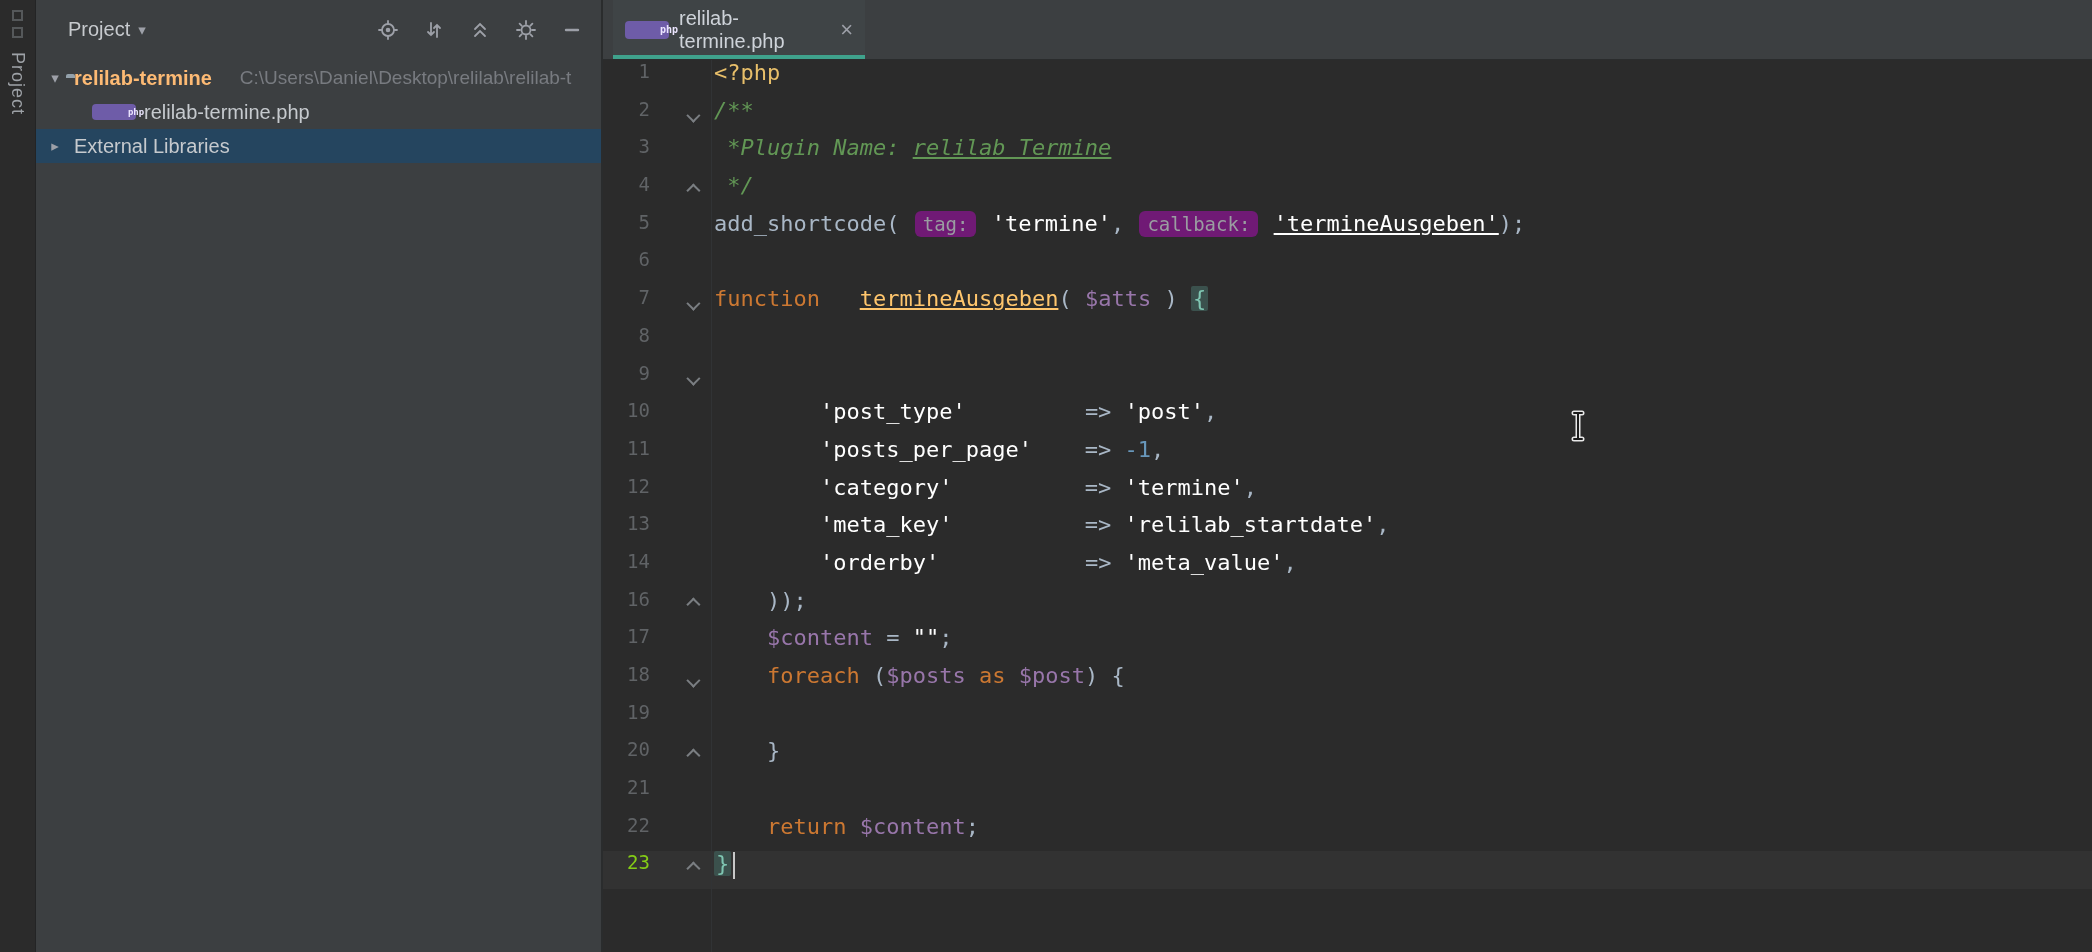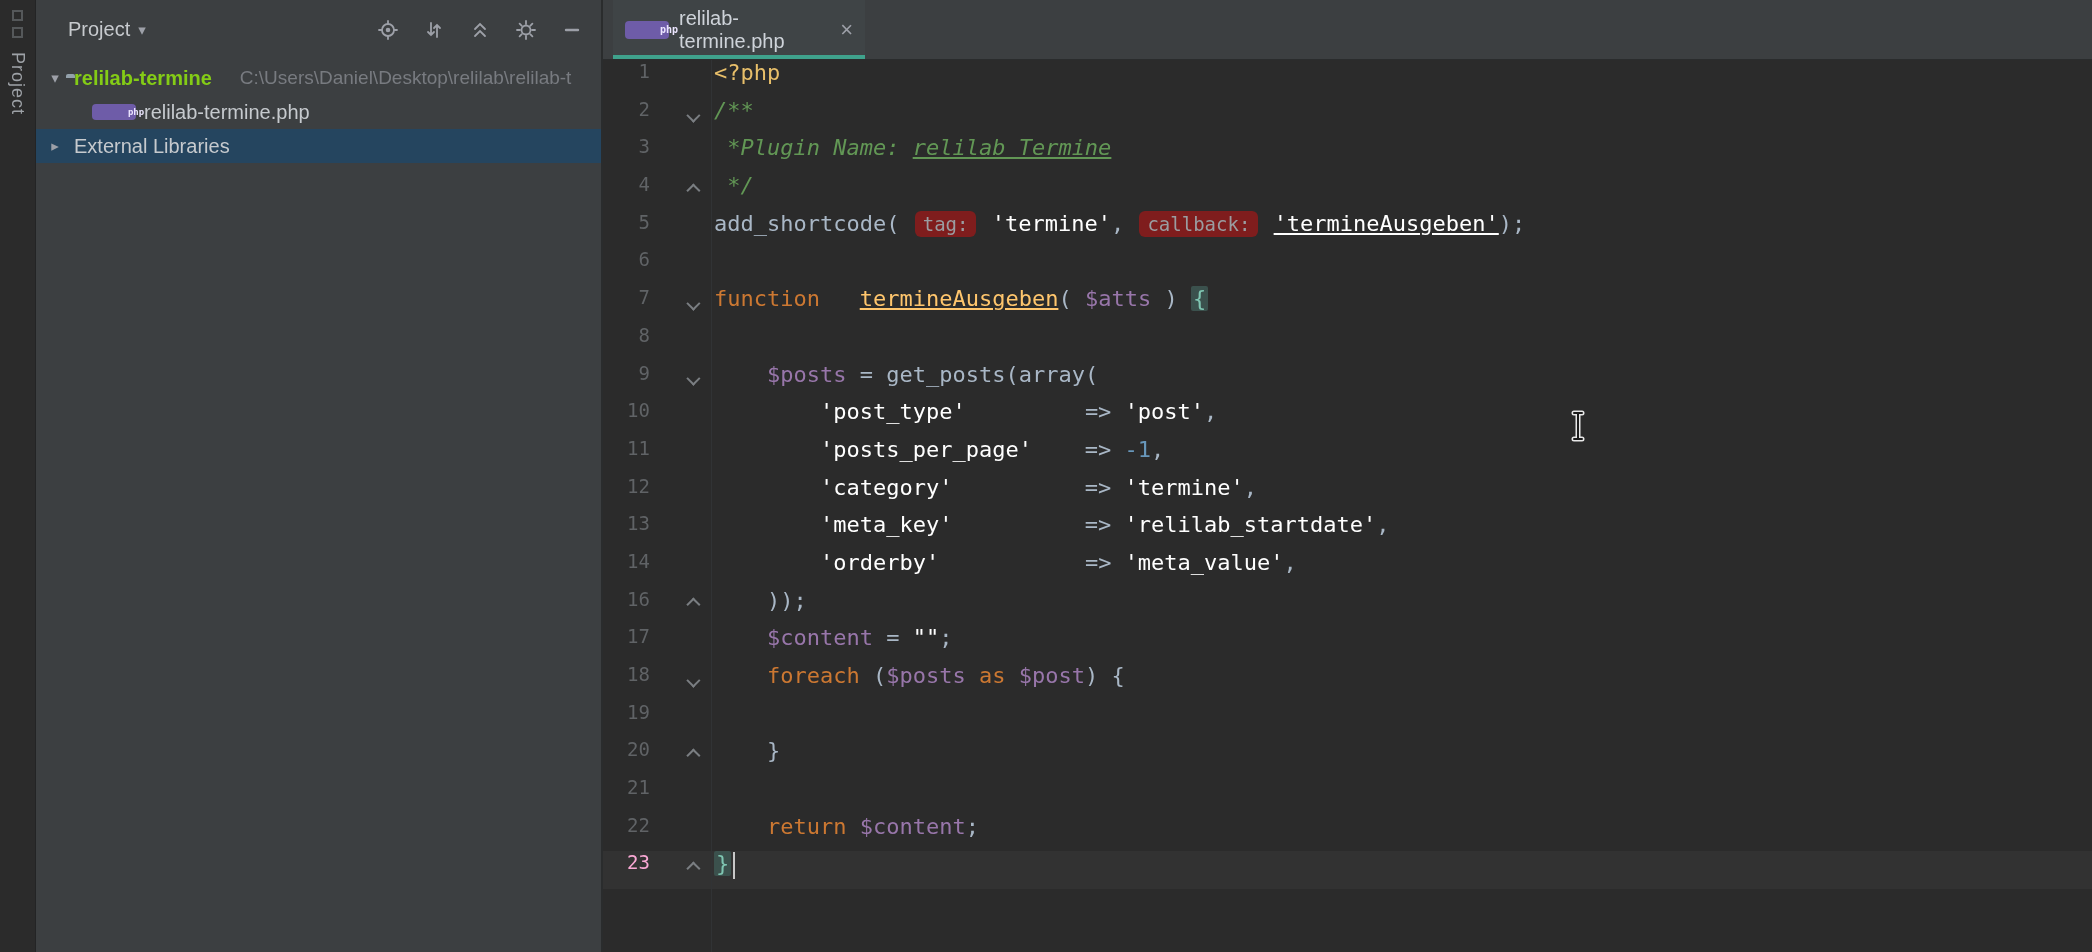--- a/index.html
+++ b/index.html
@@ -26,21 +26,21 @@
            justify-content:center; border-radius:4px; }
   .hicon svg { stroke:#9da0a8; fill:none; stroke-width:1.8; stroke-linecap:round; }
 
   .tree { padding-top:2px; }
   .trow { height:34px; display:flex; align-items:center; white-space:nowrap; overflow:hidden; }
   .trow.root { padding-left:8px; }
   .trow.child { padding-left:56px; }
   .trow.selected { background:#25455f; }
   .twisty { width:22px; color:#9da0a8; font-size:15px; text-align:center; flex:0 0 22px; }
   .tlabel { color:#c6cace; font-size:20px; margin-left:8px; }
-  .tlabel.bold { font-weight:bold; color:#84cc16; }
+  .tlabel.bold { font-weight:bold; color:#fdba74; }
   .tpath { color:#787b80; font-size:19px; margin-left:28px; }
 
   .ticon { flex:0 0 auto; }
   .folder-shape { width:20px; height:14px; background:#93a1ab; border-radius:2px; position:relative; }
   .folder-shape::before { content:""; position:absolute; top:-4px; left:0; width:9px; height:4px;
                           background:#93a1ab; border-radius:2px 2px 0 0; }
   .php-badge { width:26px; height:18px; background:#6e5ca8; border-radius:4px; color:#ece6ff;
                font:bold 10px "DejaVu Sans Mono", monospace; display:flex; align-items:center;
                justify-content:center;padding-left:44px; }
   .php-badge.small { width:23px; height:16px; font-size:9px; }
@@ -60,39 +60,39 @@
   .tab-label { color:#ced3d9; font-size:20px; margin-left:10px; }
   .tab-close { color:#9da0a8; font-size:22px; margin-left:auto; line-height:1; }
   .tab-underline { position:absolute; left:0; right:0; bottom:0; height:4px; background:#3fa28c; }
 
   .code-area { flex:1; display:flex; flex-direction:column; position:relative; }
   .line { display:flex; height:37.7px; line-height:37.7px; flex:0 0 37.7px; }
   .line.filler { flex:1 1 auto; height:auto; }
   .line.current { background:#323232; }
   .ln { width:47px; flex:0 0 47px; text-align:right; color:#606366;
         font:19px "DejaVu Sans Mono", monospace; }
-  .current .ln { color:#f9a8d4; }
+  .current .ln { color:#84cc16; }
   .fold-col { width:62px; flex:0 0 62px; border-right:1px solid #313335; display:flex;
               align-items:center; justify-content:flex-end; padding-right:14px; }
   .fold { display:inline-block; width:10px; height:10px; border-right:2px solid #7a7e82;
           border-bottom:2px solid #7a7e82; }
   .fold.open  { transform:rotate(45deg) translateY(-2px); }
   .fold.close { transform:rotate(-135deg) translateY(2px); }
   .code { white-space:pre; font:22px "DejaVu Sans Mono", monospace; padding-left:2px; color:#A9B7C6; }
 
   .t-tag { color:#E8BF6A; }
   .t-kw  { color:#CC7832; }
   .t-fn  { color:#FFC66D; text-decoration:underline; }
   .t-str { color:#ffffff; }
   .t-ul  { text-decoration:underline; }
   .t-var { color:#9876AA; }
   .t-num { color:#6897BB; }
   .t-com { color:#629755; font-style:italic; }
   .t-pl  { color:#A9B7C6; }
-  .t-hint{ color:#9a9da1; background:#7f1d1d; border-radius:6px; padding:2px 8px;
+  .t-hint{ color:#9a9da1; background:#701a75; border-radius:6px; padding:2px 8px;
            font-size:19px; margin:0 2px; }
   .t-brace { color:#7fc6b2; background:#3B514D; border-radius:2px; padding:0 2px; }
   .t-caret { display:inline-block; width:2px; height:27px; background:#c8c8c8;
              vertical-align:middle; margin-left:2px; }
 
   .mouse { position:absolute; left:966px; top:410px; pointer-events:none; }
 </style>
 </head>
 <body>
 
@@ -220,21 +220,20 @@
         <div class="line">
           <span class="ln">8</span>
           <span class="fold-col"></span>
           <span class="code"></span>
         </div>
         <div class="line">
           <span class="ln">9</span>
           <span class="fold-col">
             <span class="fold open"></span>
           </span>
-          <span class="code"><span class="t-pl">    </span><span class="t-var">$posts</span><span class="t-pl"> = get_posts(array(</span></span>
         </div>
         <div class="line">
           <span class="ln">10</span>
           <span class="fold-col"></span>
           <span class="code"><span class="t-pl">        </span><span class="t-str">'post_type'</span><span class="t-pl">         =&gt; </span><span class="t-str">'post'</span><span class="t-pl">,</span></span>
         </div>
         <div class="line">
           <span class="ln">11</span>
           <span class="fold-col"></span>
           <span class="code"><span class="t-pl">        </span><span class="t-str">'posts_per_page'</span><span class="t-pl">    =&gt; </span><span class="t-num">-1</span><span class="t-pl">,</span></span>

